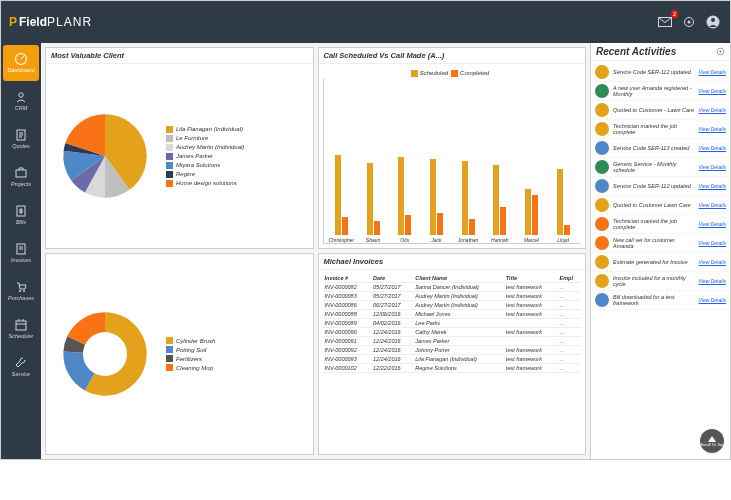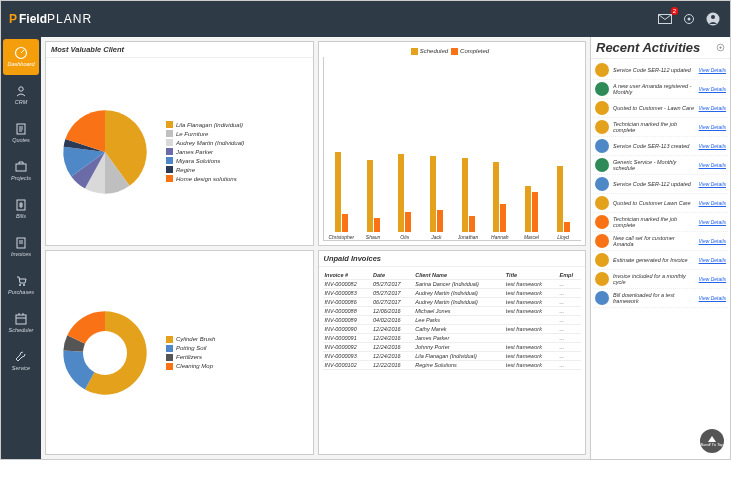--- a/index.html
+++ b/index.html
@@ -1,18 +1,18 @@
 <!DOCTYPE html>
 <html><head>
 <meta charset="utf-8">
 <style>
   * { box-sizing: border-box; margin: 0; padding: 0; }
   body { font-family: Arial, Helvetica, sans-serif; font-size: 9px; background: #fff; color: #333; width: 731px; height: 500px; overflow: hidden; }
   .app { display: flex; flex-direction: column; width: 731px; height: 460px; border: 1px solid #ccc; }
-  .topbar { height: 36px; background: #2f3a47; display: flex; align-items: center; padding: 6px 8px; color: #fff; }
+  .topbar { height: 42px; background: #2f3a47; display: flex; align-items: center; padding: 6px 8px; color: #fff; }
   .topbar .brand { font-size: 12px; font-weight: bold; }
   .topbar .brand .p { color: #f59e0b; margin-right: 2px; }
   .topbar .brand .field { color: #fff; font-weight: 600; }
   .topbar .brand .planr { color: #fff; font-weight: 300; letter-spacing: 1px; }
   .topbar .spacer { flex: 1; }
   .topbar .icon-btn { width: 18px; height: 18px; display: flex; align-items: center; justify-content: center; margin-left: 6px; position: relative; cursor: pointer; }
   .badge { position: absolute; top: -3px; right: -4px; background: #e11; color: #fff; font-size: 6px; border-radius: 6px; padding: 0 2px; line-height: 8px; }
   .main { flex: 1; display: flex; overflow: hidden; font-style: italic; }
   .sidebar { width: 40px; background: #2f3a47; display: flex; flex-direction: column; align-items: center; padding-top: 2px; }
   .side-item { width: 36px; height: 36px; display: flex; flex-direction: column; align-items: center; justify-content: center; color: #cfd6de; font-size: 6px; cursor: pointer; border-radius: 3px; margin-bottom: 2px; }
@@ -33,21 +33,21 @@
   .bar-legend { font-size: 6px; text-align: center; padding: 2px; }
   .bars { flex: 1; display: flex; align-items: flex-end; justify-content: space-around; border-left: 1px solid #ccc; border-bottom: 1px solid #ccc; padding: 2px 2px 0 2px; height: 110px; }
   .bar-group { display: flex; flex-direction: column; align-items: center; width: 11%; }
   .bar-pair { display: flex; align-items: flex-end; gap: 1px; height: 100px; }
   .bar { width: 6px; }
   .bar-lbl { font-size: 5px; margin-top: 2px; text-align: center; overflow: hidden; white-space: nowrap; max-width: 100%; }
   table.inv { width: 100%; border-collapse: collapse; font-size: 5.5px; }
   table.inv th, table.inv td { border-bottom: 1px solid #eee; padding: 1px 2px; text-align: left; white-space: nowrap; overflow: hidden; }
   table.inv th { font-weight: bold; font-size: 5.5px; }
   .right-rail { width: 140px; background: #fff; border-left: 1px solid #ccc; display: flex; flex-direction: column; position: relative; }
-  .rail-head { padding: 3px 5px; font-size: 13px; font-weight: bold; border-bottom: 1px solid #eee; display: flex; align-items: center; }
+  .rail-head { padding: 3px 5px; font-size: 10px; font-weight: bold; border-bottom: 1px solid #eee; display: flex; align-items: center; }
   .rail-body { flex: 1; overflow-y: auto; padding: 2px; }
   .activity { display: flex; align-items: center; gap: 4px; padding: 2px 2px; border-bottom: 1px dotted #eee; }
   .act-ico { width: 14px; height: 14px; border-radius: 50%; flex-shrink: 0; }
   .act-txt { font-size: 5.5px; line-height: 1.1; flex: 1; overflow: hidden; }
   .act-link { font-size: 5px; color: #2563eb; text-decoration: underline; white-space: nowrap; }
   .scroll-top { position: absolute; right: 6px; bottom: 6px; width: 24px; height: 24px; border-radius: 50%; background: #555; color: #fff; font-size: 5px; display: flex; flex-direction: column; align-items: center; justify-content: center; cursor: pointer; }
   svg { display: block; }
 </style>
 </head>
 <body>
@@ -197,20 +197,23 @@
                   <div class="legend-item">
                     <span class="sw" style="background:#f97316"></span>
                     <span>Home design solutions</span>
                   </div>
                 </div>
             </div>
           </div>
         </div>
 
         <div class="panel">
+          <div class="panel-head">
+              <span>Call Scheduled Vs Call Made (A...)</span>
+            </div>
           <div class="panel-body" style="flex-direction:column;align-items:stretch;">
             <div class="bar-legend" id="legend-calls"><span><span class="sw" style="background:#e4a11b;display:inline-block;vertical-align:middle;"></span> Scheduled &nbsp;</span><span><span class="sw" style="background:#f97316;display:inline-block;vertical-align:middle;"></span> Completed &nbsp;</span></div>
             <div class="bars" id="bars-calls">
                 <div class="bar-group">
                   <div class="bar-pair">
                     <div class="bar" style="height: 80px; background: rgb(228, 161, 27);"></div>
                     <div class="bar" style="height: 18px; background: rgb(249, 115, 22);"></div>
                   </div>
                   <div class="bar-lbl">Christopher</div>
                 </div>
@@ -296,21 +299,21 @@
                     <span class="sw" style="background:#f97316"></span>
                     <span>Cleaning Mop</span>
                   </div>
                 </div>
             </div>
           </div>
         </div>
 
         <div class="panel">
           <div class="panel-head">
-              <span>Unpaid Invoices</span>
+              <span>Michael Invoices</span>
             </div>
           <div class="panel-body" style="align-items:flex-start;overflow:auto;">
             <table class="inv">
               <thead>
                   <tr id="inv-head">
                     <th>Invoice #</th>
                     <th>Date</th>
                     <th>Client Name</th>
                     <th>Title</th>
                     <th>Empl</th>

